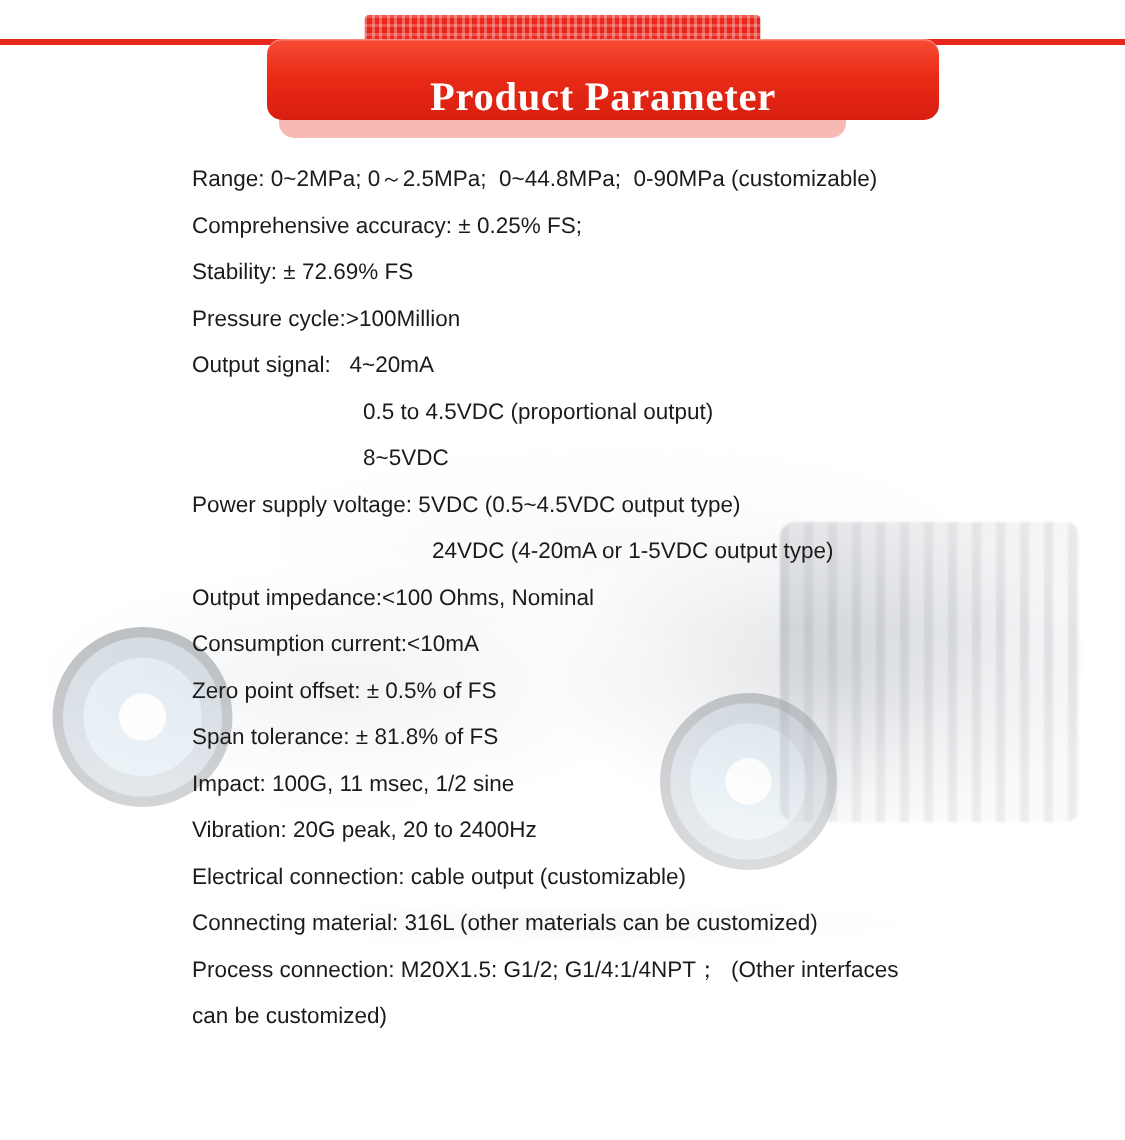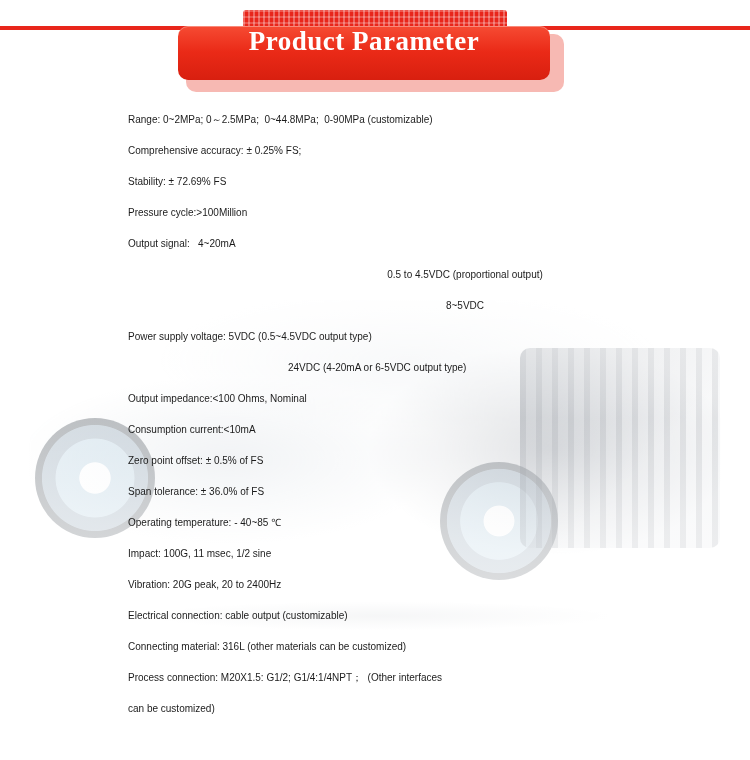--- a/index.html
+++ b/index.html
@@ -118,51 +118,51 @@
     width: 378px;
     height: 58px;
     background: #f4a199;
     border-radius: 10px;
     opacity: 0.75;
   }
   .banner-plate {
     position: absolute;
     left: 0;
     top: 0;
-    width: 372px;
+    width: 448px;
     height: 54px;
     border-radius: 10px;
     background: linear-gradient(180deg, #f64b33 0%, #ea2a17 48%, #d81f0f 100%);
     box-shadow: inset 0 1px 0 rgba(255,255,255,0.35);
     display: flex;
-    align-items: flex-start;
+    align-items: flex-end;
     justify-content: center;
   }
   .banner-title {
     color: #ffffff;
     font-size: 27px;
     font-weight: bold;
     letter-spacing: 0.5px;
     font-family: "Liberation Serif", serif;
   }
 
   
   .spec-list {
     position: absolute;
     left: 128px;
     top: 104px;
     width: 560px;
   }
   .spec-line {
-    font-size: 10px;
+    font-size: 15px;
     color: #1b1b1b;
     line-height: 31px;
     white-space: pre-wrap;
   }
-  .spec-line.indent-1 { padding-left: 114px; text-align: center; }
+  .spec-line.indent-1 { padding-left: 114px; }
   .spec-line.indent-2 { padding-left: 160px; }
 </style>
 </head>
 <body>
 
 <div class="page">
 
   <div class="bg-art">
     <div class="car-body"></div>
     <div class="wheel w1"></div>
@@ -184,26 +184,25 @@
 
   <div class="spec-list">
     <div class="spec-line">Range: 0~2MPa; 0～2.5MPa;  0~44.8MPa;  0-90MPa (customizable)</div>
     <div class="spec-line">Comprehensive accuracy: ± 0.25% FS;</div>
     <div class="spec-line">Stability: ± 72.69% FS</div>
     <div class="spec-line">Pressure cycle:&gt;100Million</div>
     <div class="spec-line">Output signal:   4~20mA</div>
     <div class="spec-line indent-1">0.5 to 4.5VDC (proportional output)</div>
     <div class="spec-line indent-1">8~5VDC</div>
     <div class="spec-line">Power supply voltage: 5VDC (0.5~4.5VDC output type)</div>
-    <div class="spec-line indent-2">24VDC (4-20mA or 6-5VDC output type)</div>
+    <div class="spec-line indent-2">24VDC (4-20mA or 1-5VDC output type)</div>
     <div class="spec-line">Output impedance:&lt;100 Ohms, Nominal</div>
     <div class="spec-line">Consumption current:&lt;10mA</div>
     <div class="spec-line">Zero point offset: ± 0.5% of FS</div>
-    <div class="spec-line">Span tolerance: ± 36.0% of FS</div>
-    <div class="spec-line">Operating temperature: - 40~85 ℃</div>
+    <div class="spec-line">Span tolerance: ± 81.8% of FS</div>
     <div class="spec-line">Impact: 100G, 11 msec, 1/2 sine</div>
     <div class="spec-line">Vibration: 20G peak, 20 to 2400Hz</div>
     <div class="spec-line">Electrical connection: cable output (customizable)</div>
     <div class="spec-line">Connecting material: 316L (other materials can be customized)</div>
     <div class="spec-line">Process connection: M20X1.5: G1/2; G1/4:1/4NPT；  (Other interfaces</div>
     <div class="spec-line">can be customized)</div>
   </div>
 
 </div>
 

